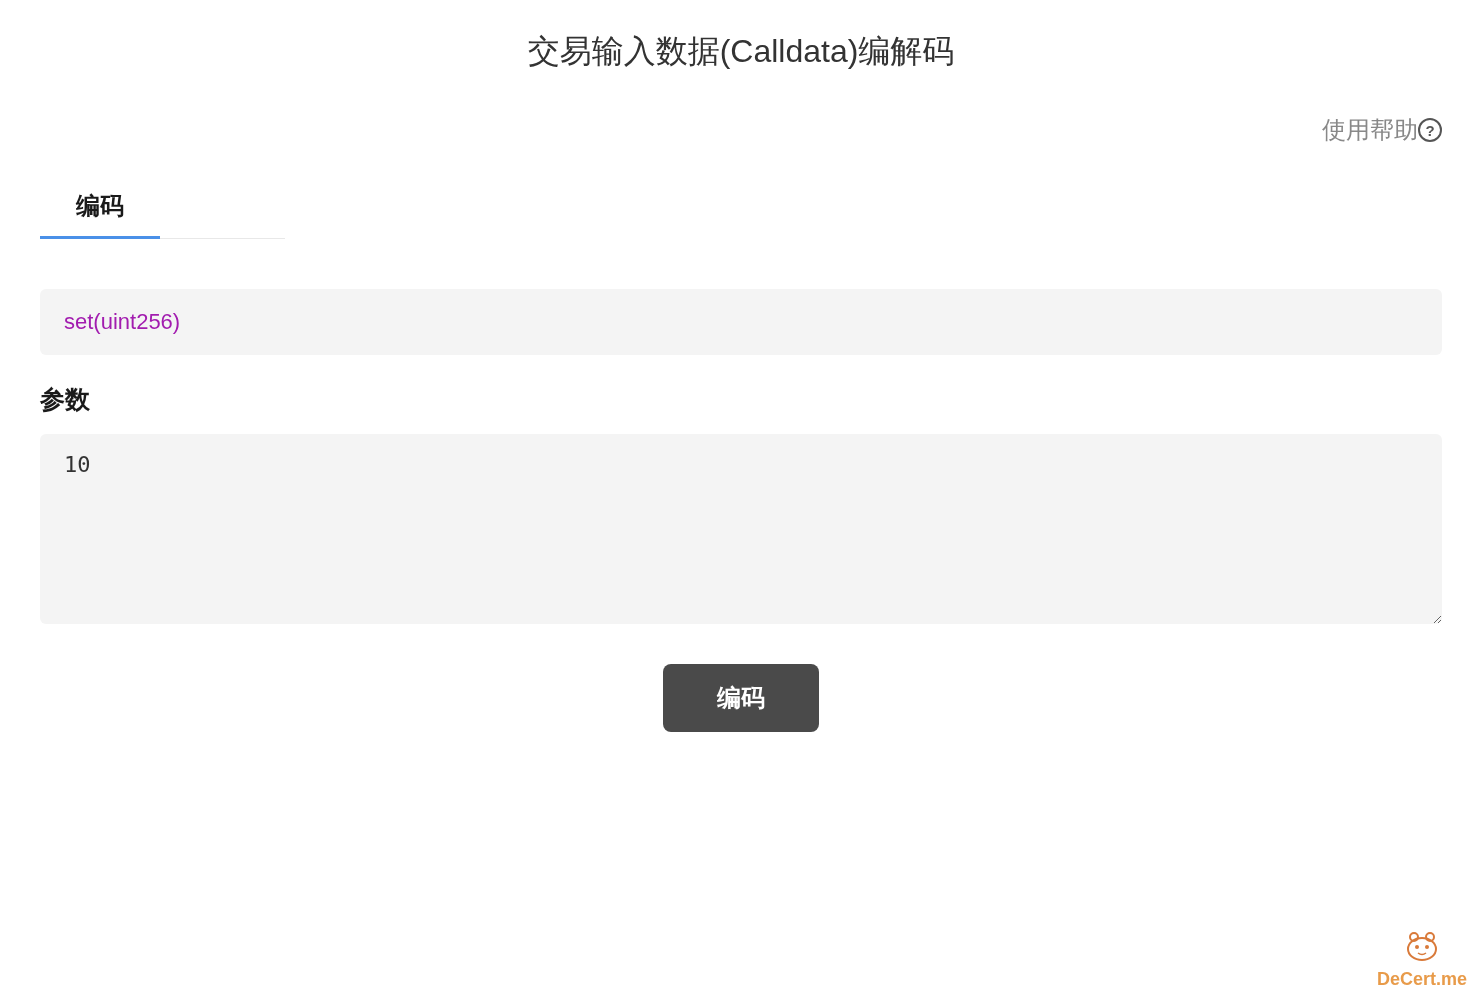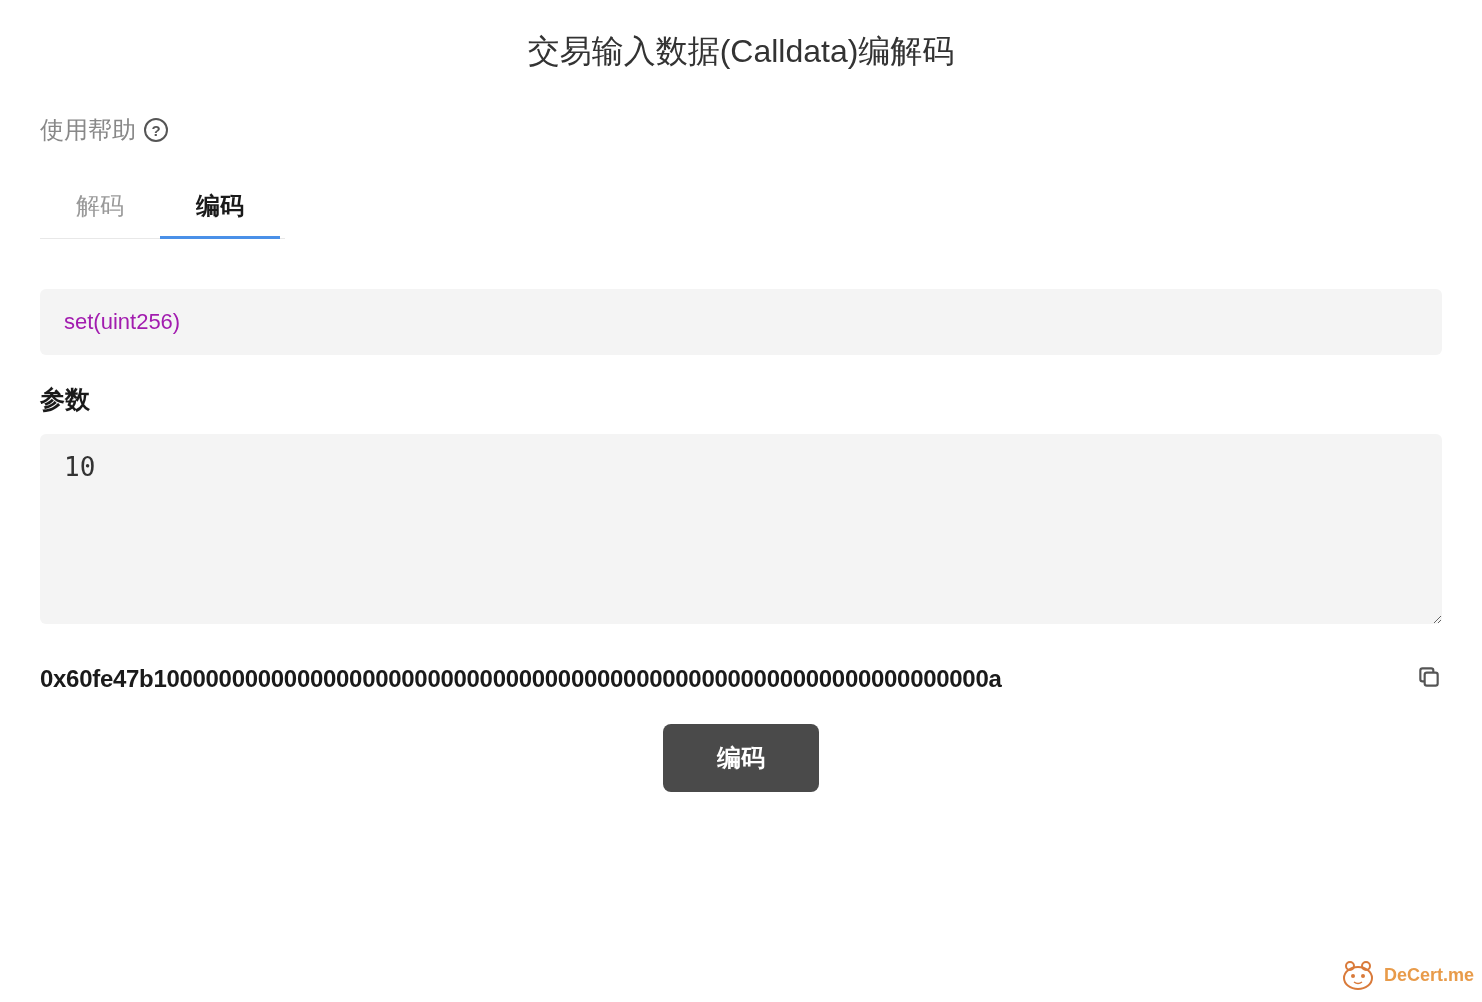--- a/index.html
+++ b/index.html
@@ -20,23 +20,22 @@
     }
     .page-title {
       text-align: center;
       font-size: 32px;
       font-weight: 400;
       color: #333;
       margin-bottom: 40px;
     }
     .help-link {
       display: flex;
-      justify-content: flex-start;
+      justify-content: flex-end;
       align-items: center;
-      gap: 8px;
       margin-bottom: 30px;
       font-size: 24px;
       color: #888;
       cursor: pointer;
     }
     .help-icon {
       display: inline-flex;
       align-items: center;
       justify-content: center;
       width: 24px;
@@ -82,21 +81,21 @@
       color: #a21caf;
       font-family: inherit;
       margin-bottom: 28px;
     }
     .textarea-input {
       width: 100%;
       background: #f4f4f4;
       border: none;
       border-radius: 6px;
       padding: 18px 24px;
-      font-size: 26px;
+      font-size: 22px;
       color: #333;
       font-family: "SF Mono", Monaco, Consolas, monospace;
       resize: vertical;
       min-height: 190px;
       margin-bottom: 36px;
     }
     .result-row {
       display: flex;
       align-items: center;
       justify-content: space-between;
@@ -123,63 +122,54 @@
       border: none;
       border-radius: 8px;
       padding: 18px 54px;
       font-size: 24px;
       font-weight: 600;
       cursor: pointer;
     }
     .footer-brand {
       position: absolute;
       bottom: 12px;
-      right: 8px;
+      right: 15px;
       display: flex;
       align-items: center;
       gap: 8px;
       font-size: 18px;
       font-weight: 700;
       color: #e89b4a;
+      flex-direction: column;
     }
     .brand-logo {
       width: 36px;
       height: 30px;
     }
   </style>
 </head>
 <body>
 
 <div class="container">
   <h1 class="page-title">交易输入数据(Calldata)编解码</h1>
 
   <div class="help-link">
     <span>使用帮助</span>
     <span class="help-icon">?</span>
   </div>
 
   <div class="tabs">
-    <div class="tab">解码</div>
     <div class="tab active">编码</div>
   </div>
 
   <input type="text" class="text-input" value="set(uint256)" style="">
 
   <div class="field-label">参数</div>
   <textarea class="textarea-input" style="">10</textarea>
 
-  <div class="result-row">
-    <div class="result-text">0x60fe47b1000000000000000000000000000000000000000000000000000000000000000a</div>
-    <span class="copy-icon">
-      <svg width="26" height="26" viewBox="0 0 24 24" fill="none" stroke="currentColor" stroke-width="2">
-        <rect x="8" y="8" width="12" height="12" rx="2"></rect>
-        <path d="M16 8V6a2 2 0 0 0-2-2H6a2 2 0 0 0-2 2v8a2 2 0 0 0 2 2h2"></path>
-      </svg>
-    </span>
-  </div>
 
   <button class="encode-button">编码</button>
 </div>
 
 <div class="footer-brand">
   <svg class="brand-logo" viewBox="0 0 36 30">
     <ellipse cx="18" cy="18" rx="14" ry="11" fill="none" stroke="#d97a3a" stroke-width="2"></ellipse>
     <circle cx="10" cy="6" r="4" fill="none" stroke="#d97a3a" stroke-width="2"></circle>
     <circle cx="26" cy="6" r="4" fill="none" stroke="#d97a3a" stroke-width="2"></circle>
     <circle cx="13" cy="16" r="2" fill="#d97a3a"></circle>

